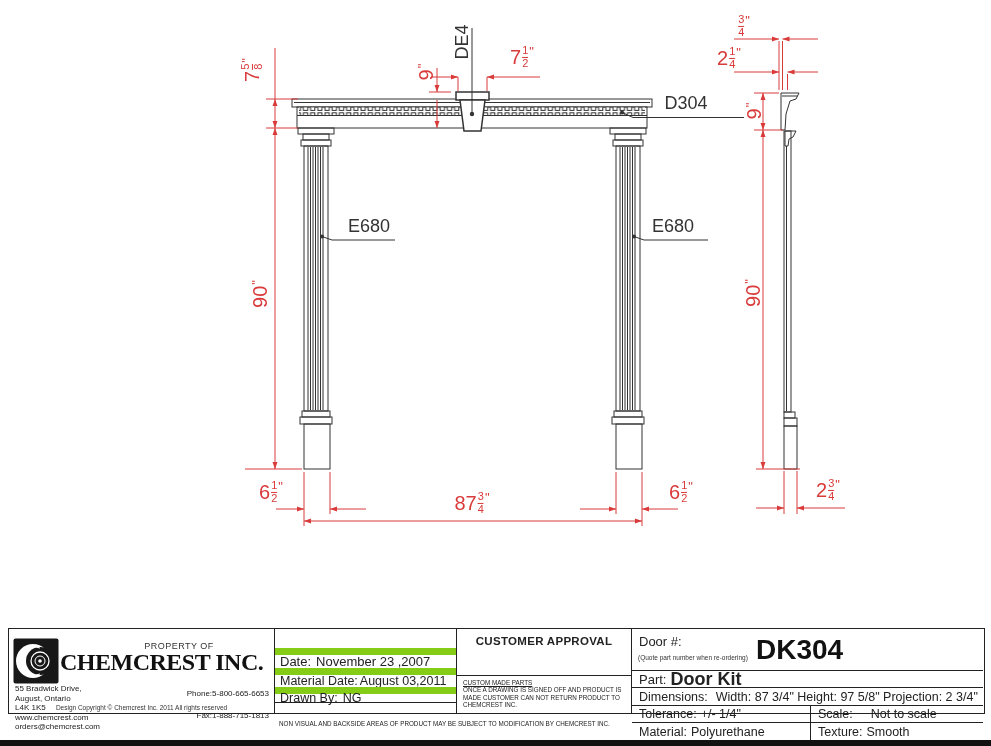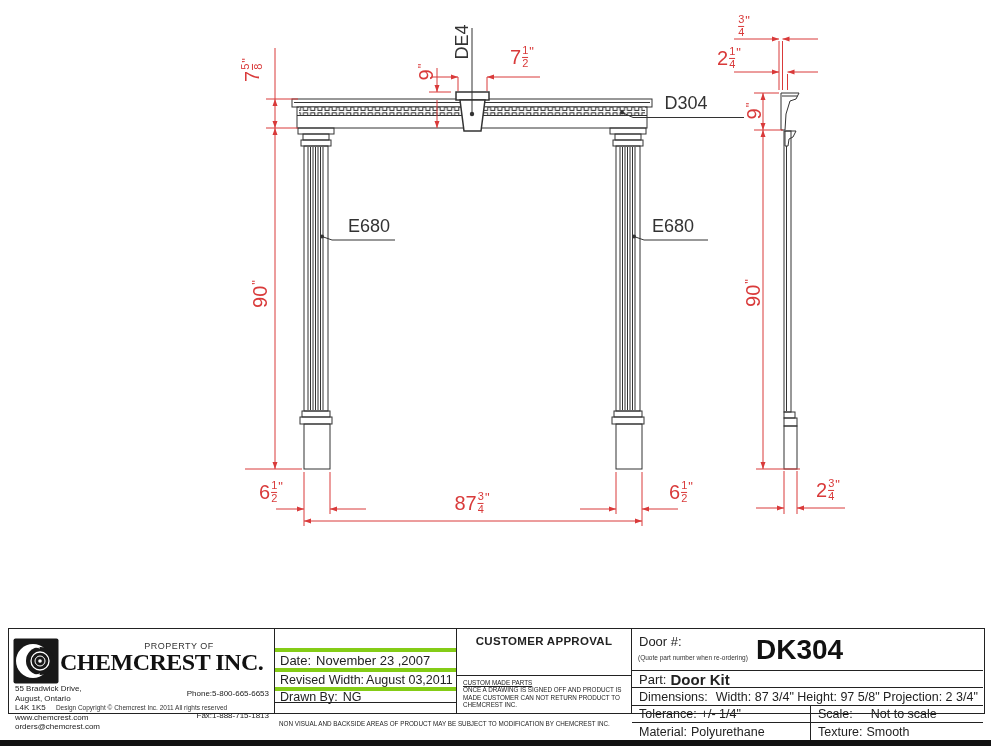--- a/index.html
+++ b/index.html
@@ -33,21 +33,21 @@
   .logo{position:absolute;left:4px;top:9px;width:46px;height:46px;}
   .propof{position:absolute;left:100px;top:12px;width:140px;text-align:center;
           font-size:9px;letter-spacing:.5px;color:#333;}
   .coname{position:absolute;left:51px;top:20px;font-family:Liberation Serif, serif;
           font-weight:bold;font-size:24px;letter-spacing:-0.5px;color:#111;}
   .addr{position:absolute;left:6px;top:55px;font-size:8px;line-height:9.6px;color:#222;}
   .phone{position:absolute;right:5px;top:60px;font-size:8px;}
   .fax{position:absolute;right:5px;top:82px;font-size:8px;}
   .copyr{position:absolute;left:0;bottom:2px;width:100%;text-align:center;font-size:6.5px;color:#333;}
 
-  .drow{position:relative;width:100%;border-top:4px solid #84cc16;display:flex;
+  .drow{position:relative;width:100%;border-top:7px solid #84cc16;display:flex;
         align-items:center;padding-left:5px;white-space:nowrap;}
   .drow .v{margin-left:5px;}
   .dnote{font-size:6.3px;line-height:7.6px;padding:6px 3px 0 4px;color:#222;}
 
   .appr-title{margin-top:6px;text-align:center;font-weight:bold;font-size:11.5px;letter-spacing:.3px;}
   .appr-note{position:absolute;left:0;bottom:0;width:100%;height:38px;border-top:1px solid #222;
              font-size:6.3px;line-height:7.4px;padding:3px 4px 0 6px;}
   .appr-note .t{text-decoration:underline;}
 
   .prow{position:relative;width:100%;border-top:1px solid #222;display:flex;
@@ -315,21 +315,21 @@
       <div class="copyr">Design Copyright © Chemcrest Inc. 2011 All rights reserved</div>
     </div>
 
     <div class="tb-col tb-date">
       <div style="height:19px"></div>
       <div class="drow" style="height:20px">
         <span>Date:</span>
         <span class="v">November 23 ,2007</span>
       </div>
       <div class="drow" style="height:19px;font-size:12.5px">
-        <span>Revised Width:</span>
+        <span>Material Date:</span>
         <span class="v" style="margin-left:2px">August 03,2011</span>
       </div>
       <div class="drow" style="height:15px;font-size:12.5px">
         <span>Drawn By:</span>
         <span class="v">NG</span>
       </div>
       <div class="drow" style="height:37px;border-top:1px solid #222;padding:0">
         <div class="dnote">NON VISUAL AND BACKSIDE AREAS OF PRODUCT MAY BE SUBJECT TO MODIFICATION BY CHEMCREST INC.</div>
       </div>
     </div>
@@ -343,21 +343,21 @@
     </div>
 
     <div class="tb-col tb-part">
       <div class="prow first" style="height:41px">
         <div class="pno-label">Door #:</div>
         <div class="pno-hint">(Quote part number when re-ordering)</div>
         <div class="pno-value">DK304</div>
       </div>
       <div class="prow" style="height:17px">
         <span>Part:</span>
-        <span class="bold v4" style="font-size:15px">Door Kit</span>
+        <span class="bold v4" style="font-size:18px">Door Kit</span>
       </div>
       <div class="prow" style="height:18px;font-size:12.5px">
         <span>Dimensions:</span>
         <span class="v4" style="margin-left:8px">Width: 87 3/4" Height: 97 5/8"  Projection: 2 3/4"</span>
       </div>
       <div class="prow" style="height:17px;padding-left:0;font-size:12.5px">
         <div class="split l">
           <span>Tolerance:</span>
           <span class="v4">+/- 1/4"</span>
         </div>

